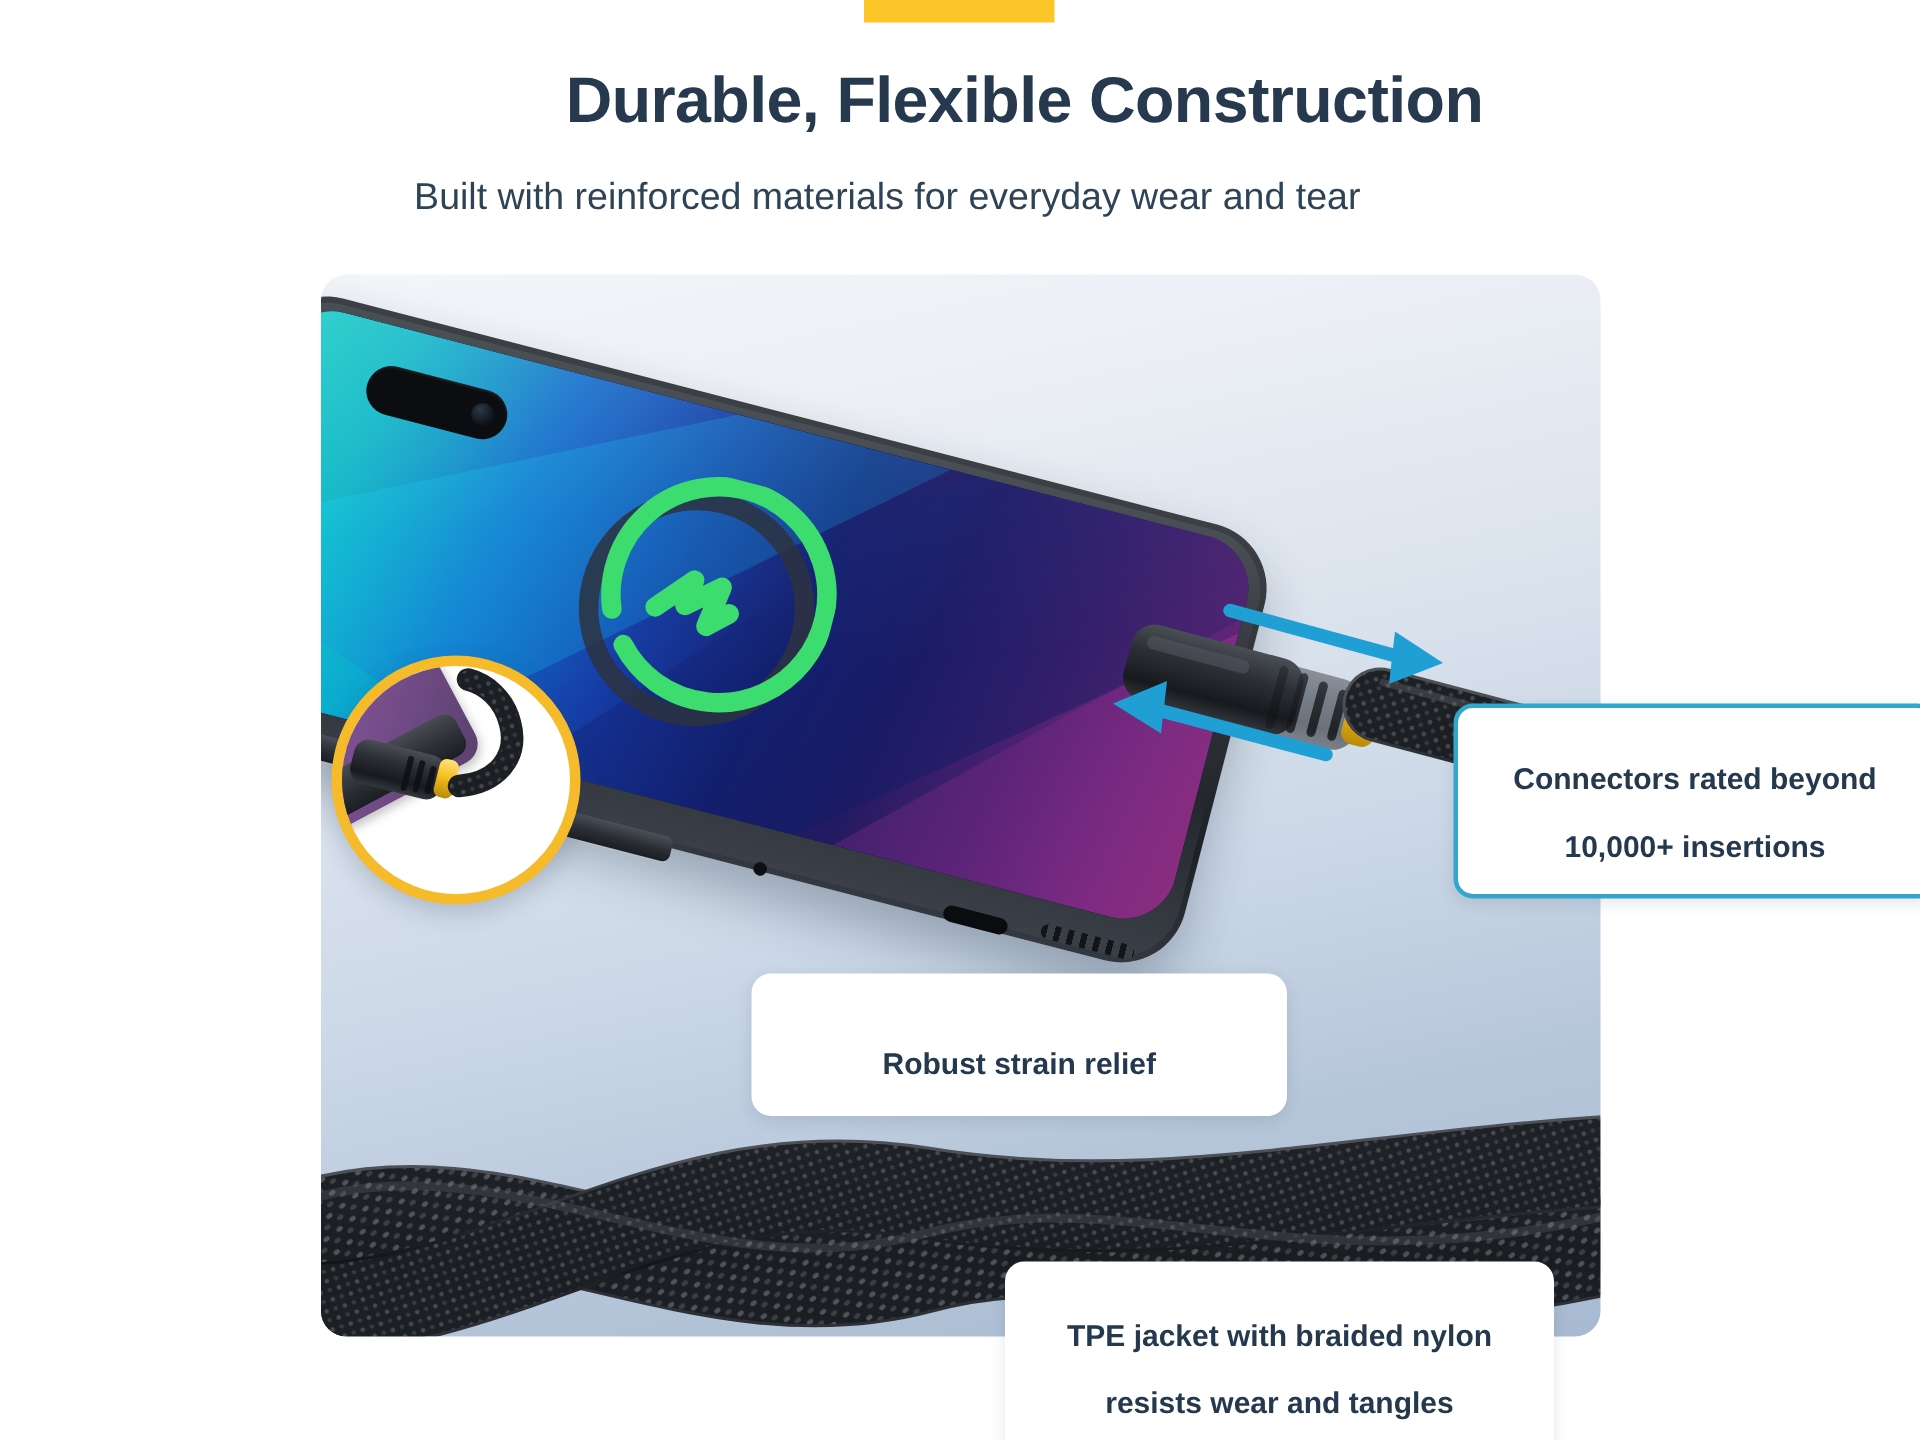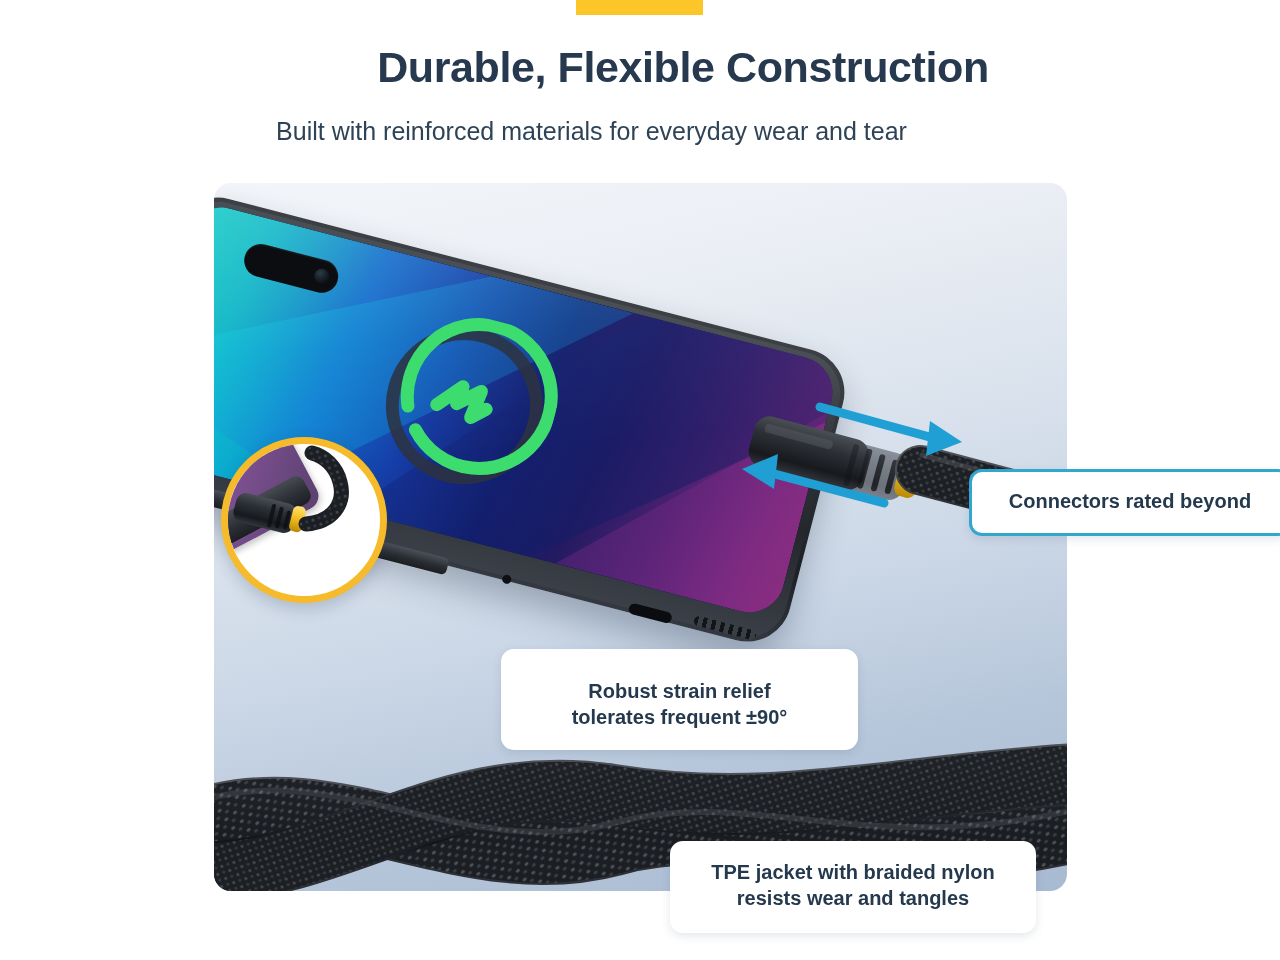--- a/index.html
+++ b/index.html
@@ -264,21 +264,21 @@
     z-index: 6;
   }
   .callout-tpe {
     left: 456px; top: 658px;
     width: 366px;
     padding: 19px 14px 22px;
     font-size: 20px;
     box-sizing: border-box;
     z-index: 6;
   }
-  .callout .line { display: block; }
+  .callout .line { display: block; margin-top: 19px; }
   .callout .lite { font-weight: 600; }
   .callout .strong { font-weight: bold; }
 </style>
 </head>
 <body>
 
 <div class="accent-bar"></div>
 
 <div class="page-title">Durable, Flexible Construction</div>
 <div class="page-subtitle">Built with reinforced materials for everyday wear and tear</div>
@@ -412,25 +412,25 @@
             <path d="M 78 80 C 104 78, 118 60, 112 38 C 108 22, 96 12, 84 9" stroke="url(#braidTex)" stroke-width="12" fill="none" stroke-linecap="round" opacity="0.9"></path>
           </g>
         </svg>
       </div>
     </div>
 
   </div>
 
   <div class="callout callout-connectors">
     <span class="line">Connectors rated beyond</span>
+    <span class="line">10,000+ insertions</span>
   </div>
 
   <div class="callout callout-strain">
     <span class="line">Robust strain relief</span>
-    <span class="line">tolerates frequent ±90°</span>
   </div>
 
   <div class="callout callout-tpe">
     <span class="line"><span class="lite">TPE jacket with </span><span class="strong">braided nylon</span></span>
     <span class="line">resists wear and tangles</span>
   </div>
 
 </div>
 
 </body></html>

